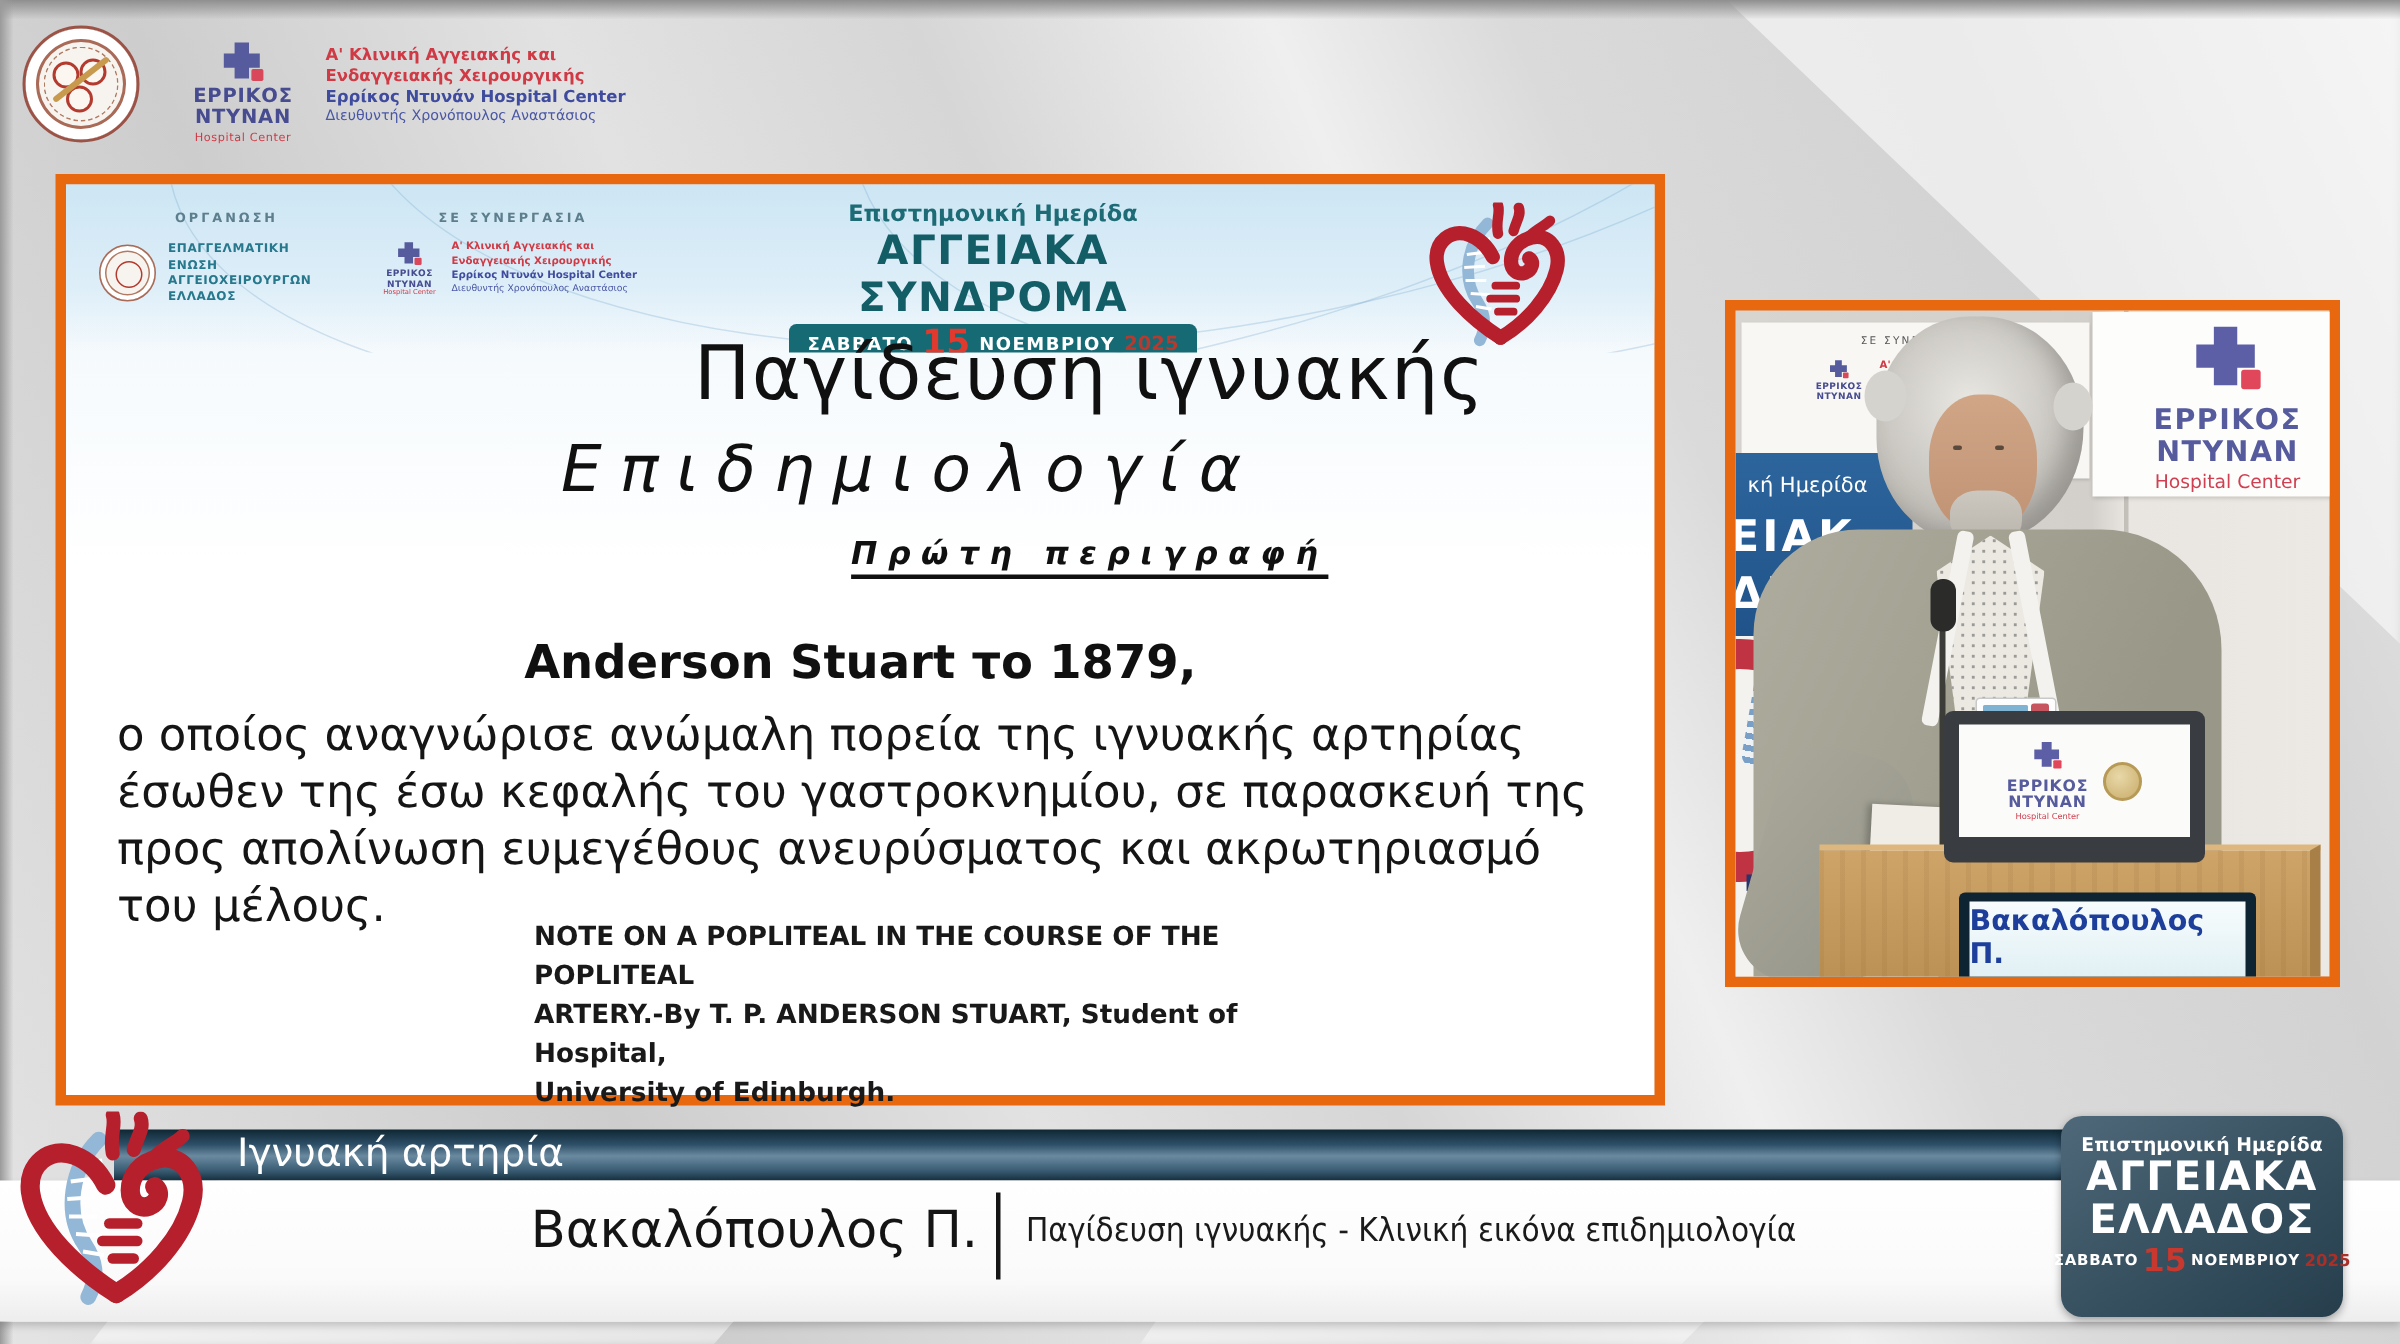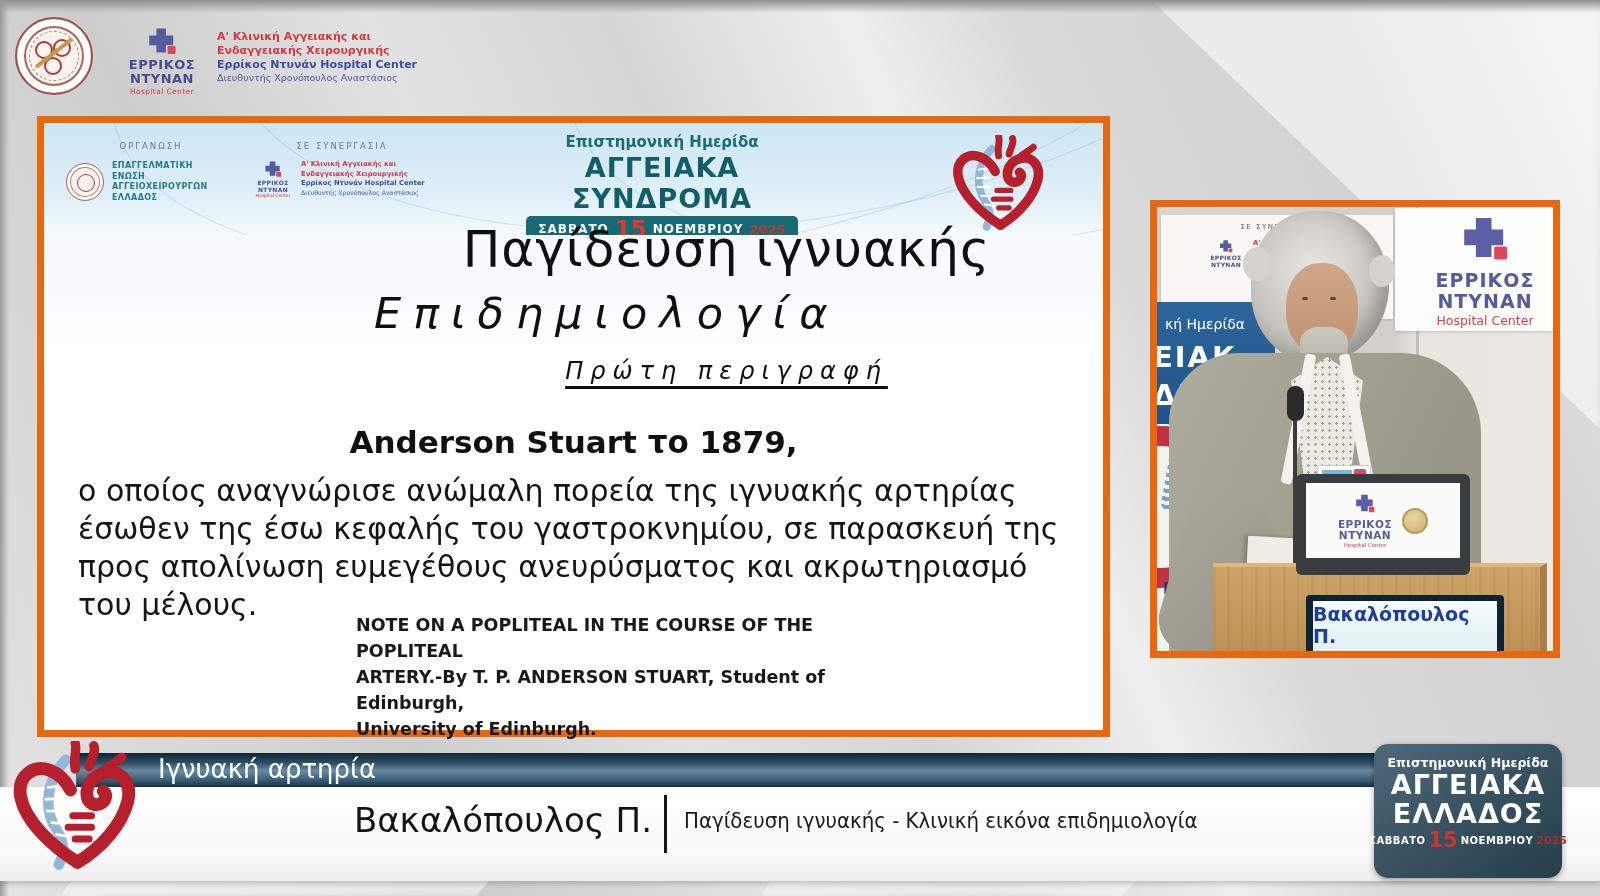--- a/index.html
+++ b/index.html
@@ -39,21 +39,21 @@
 
   
   .slide { position:absolute; left:37px; top:116px; width:1073px; height:621px;
     border:7px solid #e8680f; background:linear-gradient(180deg,#eef6fb 0%,#ffffff 42%); }
   .slide-header { position:absolute; left:0; top:0; right:0; height:112px; overflow:hidden;
     background:linear-gradient(180deg,#cde6f4 0%,#ddeef8 60%,rgba(232,244,251,0) 100%); }
   .arc { position:absolute; border:1px solid rgba(110,160,200,.28); border-radius:50%; }
   .arc.a1 { left:180px; top:-380px; width:1100px; height:480px; transform:rotate(-8deg); }
   .arc.a2 { left:60px; top:-340px; width:1150px; height:470px; transform:rotate(-10deg); }
   .arc.a3 { left:520px; top:-300px; width:900px; height:420px; transform:rotate(-9deg); }
-  .block-label { font-size:8.5px; font-weight:normal; letter-spacing:2px; color:#5d7e8d; text-align:center; }
+  .block-label { font-size:8.5px; font-weight:bold; letter-spacing:2px; color:#5d7e8d; text-align:center; }
   .org-block { position:absolute; left:22px; top:18px; width:170px; }
   .org-row { display:flex; gap:8px; margin-top:10px; align-items:center; }
   .emblem-sm { width:38px; height:38px; border-radius:50%; background:#f7f4ef; border:1px solid #a96a57;
     box-shadow:inset 0 0 0 3px #fff, inset 0 0 0 4px #b07a63; flex:0 0 auto; position:relative; }
   .emblem-sm i { position:absolute; left:10px; top:10px; width:18px; height:18px; border-radius:50%; border:1px solid #b33a2e; }
   .org-lines { display:flex; flex-direction:column; gap:1px; }
   .org-line { font-size:8px; font-weight:bold; color:#27788c; letter-spacing:.4px; line-height:9.5px; }
   .collab-block { position:absolute; left:208px; top:18px; width:180px; }
   .collab-row { display:flex; gap:7px; margin-top:9px; align-items:flex-start; }
   .hq-micro { display:flex; flex-direction:column; align-items:center; width:42px; }
@@ -71,21 +71,21 @@
   .pill-day { font-size:12px; font-weight:bold; color:#fff; letter-spacing:1px; }
   .pill-num { font-size:23px; font-weight:bold; color:#e0392e; line-height:22px; }
   .pill-month { font-size:12px; font-weight:bold; color:#fff; letter-spacing:1px; }
   .pill-year { font-size:13px; font-weight:bold; color:#b53a30; }
   .heart-slide { position:absolute; right:42px; top:12px; width:116px; height:104px; }
   .slide-title { position:absolute; left:330px; right:24px; top:97px; text-align:center;
     font-size:50px; color:#101010; letter-spacing:1px; }
   .slide-subtitle { position:absolute; left:330px; right:24px; top:165px; text-align:left;
     font-size:43px; font-style:italic; letter-spacing:12px; color:#101010; }
   .slide-section { position:absolute; left:330px; right:24px; top:234px; text-align:center;
-    font-size:24px; font-style:italic; font-weight:normal; letter-spacing:7px; color:#101010;
+    font-size:21px; font-style:italic; font-weight:bold; letter-spacing:7px; color:#101010;
     text-decoration:underline; text-decoration-thickness:3px; text-underline-offset:7px; }
   .slide-line1 { position:absolute; left:40px; right:40px; top:258px; text-align:center; font-size:29px; color:#151515; }
   .slide-line2 { position:absolute; left:40px; right:40px; top:301px; text-align:center; font-size:31px; font-weight:bold; color:#101010; }
   .slide-paragraph { position:absolute; left:34px; right:20px; top:349px; text-align:left;
     font-size:30px; line-height:38px; color:#151515; }
   .slide-note { position:absolute; left:312px; top:489px; width:510px; text-align:left;
     font-size:17.5px; font-weight:bold; line-height:26px; color:#191919; }
 
   
   .video { position:absolute; left:1150px; top:200px; width:410px; height:458px;
@@ -294,21 +294,21 @@
       </div>
     </div>
 
     <div class="slide-title">Παγίδευση ιγνυακής</div>
     <div class="slide-subtitle">Επιδημιολογία</div>
     <div class="slide-section">Πρώτη περιγραφή</div>
     <div class="slide-line2">Anderson Stuart το 1879,</div>
     <div class="slide-paragraph">ο οποίος αναγνώρισε ανώμαλη πορεία της ιγνυακής αρτηρίας έσωθεν της έσω κεφαλής του γαστροκνημίου, σε παρασκευή της προς απολίνωση ευμεγέθους ανευρύσματος και ακρωτηριασμό του μέλους.</div>
     <div class="slide-note">
       <div>NOTE ON A POPLITEAL IN THE COURSE OF THE POPLITEAL</div>
-      <div>ARTERY.-By T. P. ANDERSON STUART, Student of Edinburgh,</div>
+      <div>ARTERY.-By T. P. ANDERSON STUART, Student of Hospital,</div>
       <div>University of Edinburgh.</div>
     </div>
   </div>
 
   <div class="video">
     <div class="vi wall-seam"></div>
 
     <div class="vi poster">
       <div class="poster-label">ΣΕ ΣΥΝΕΡΓΑΣΙΑ</div>
       <div class="poster-row">

